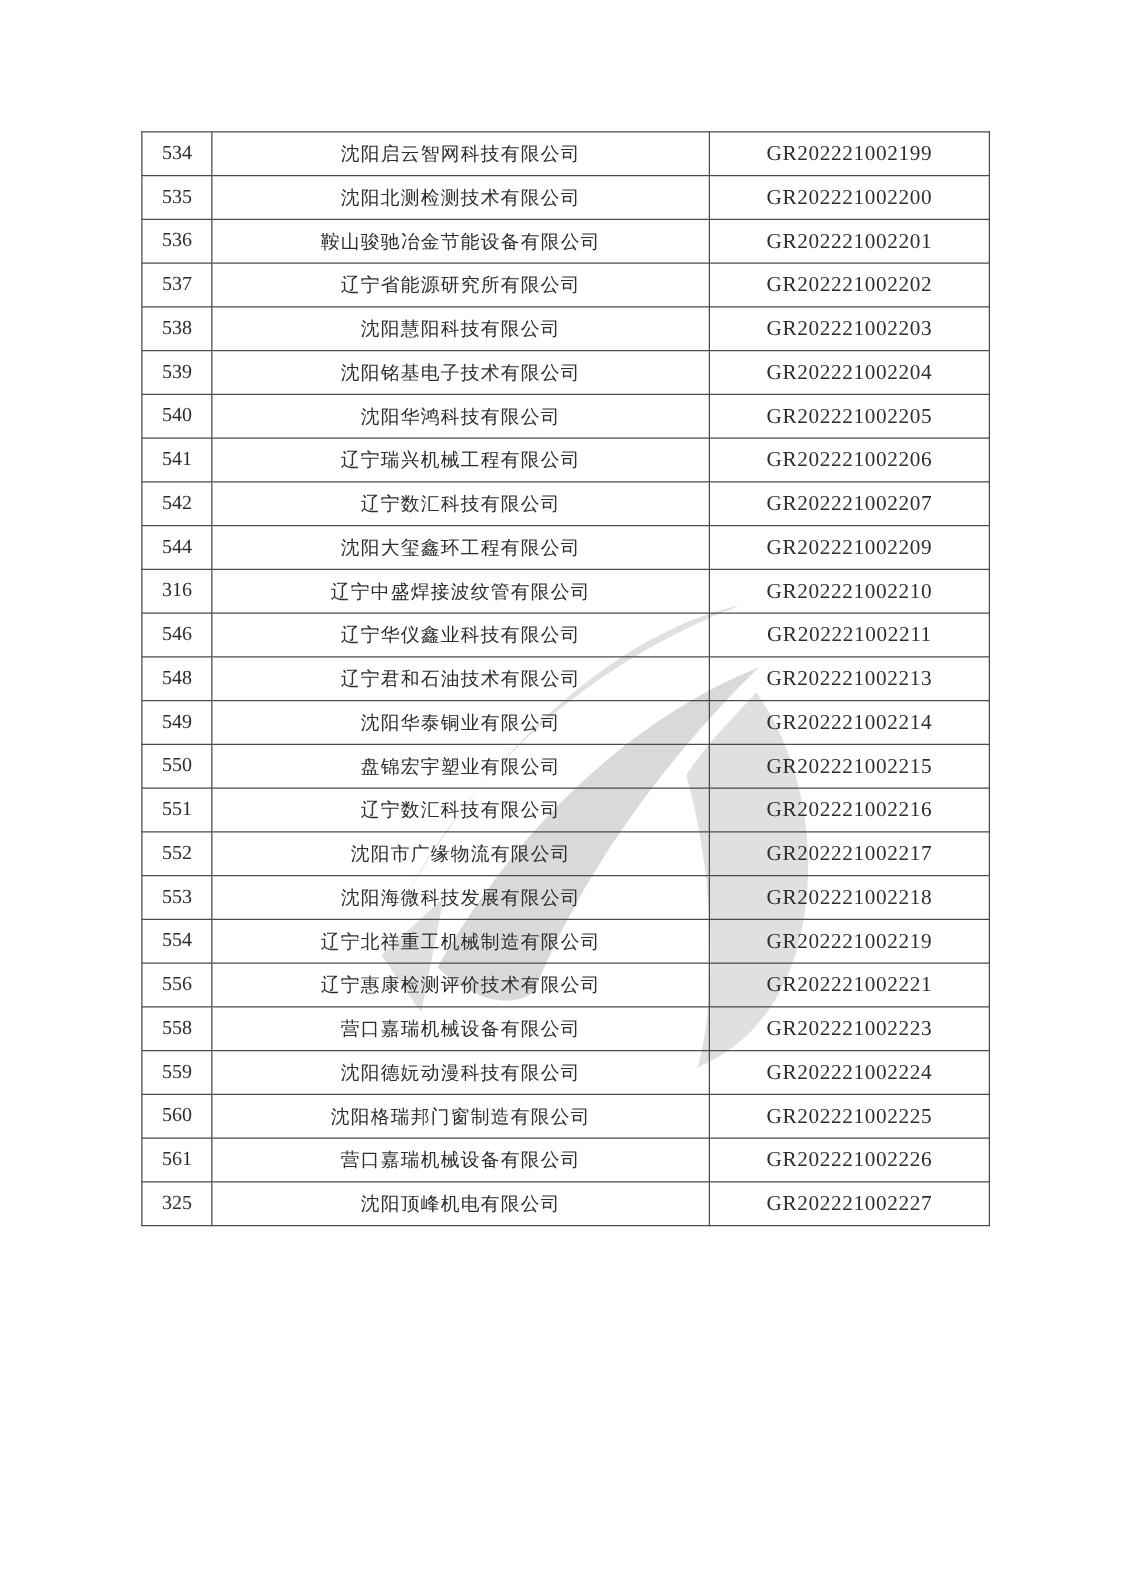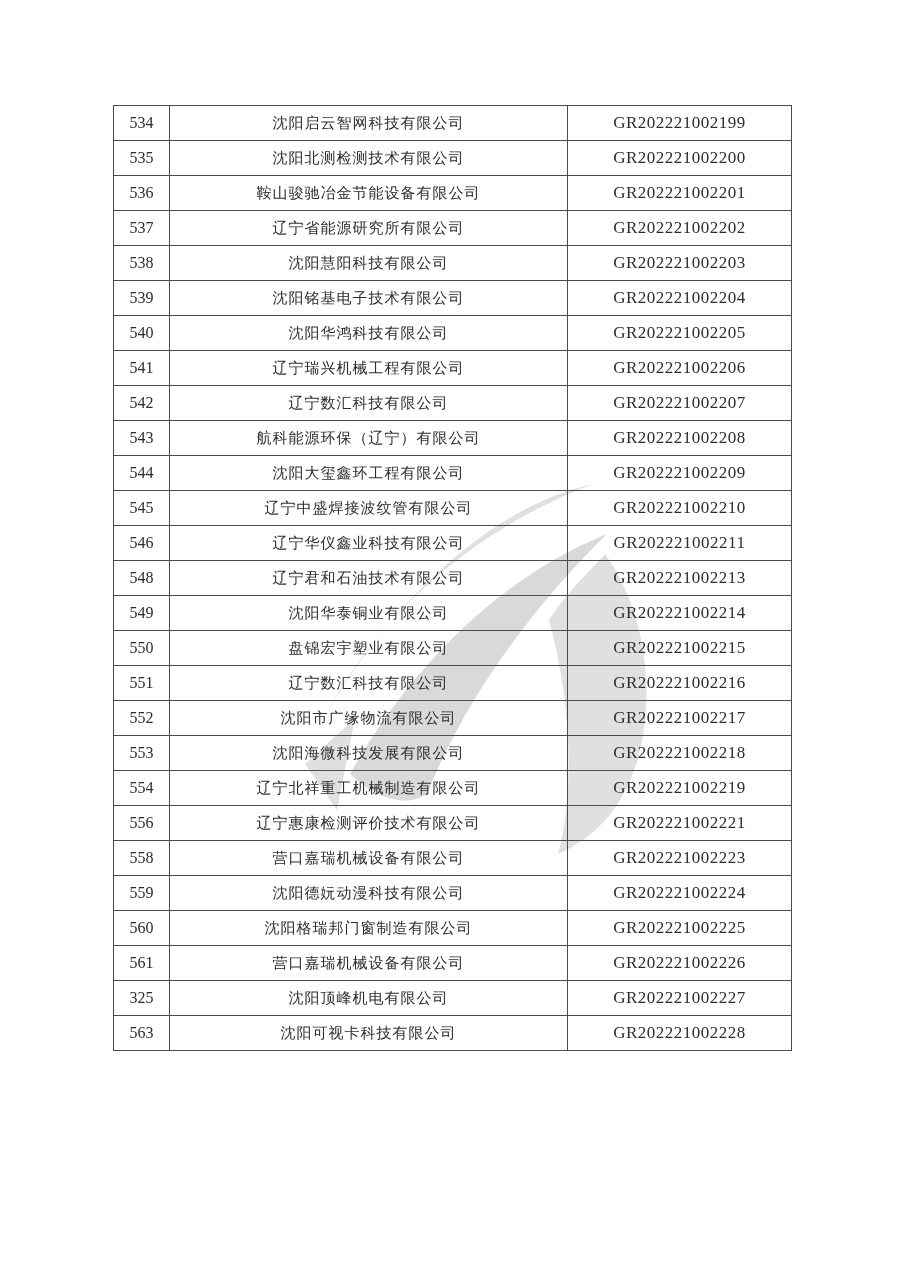--- a/index.html
+++ b/index.html
@@ -98,34 +98,29 @@
           <td class="c-name">辽宁瑞兴机械工程有限公司</td>
           <td class="c-code">GR202221002206</td>
         </tr>
 
         <tr>
           <td class="c-no">542</td>
           <td class="c-name">辽宁数汇科技有限公司</td>
           <td class="c-code">GR202221002207</td>
         </tr>
 
-        <tr>
-          <td class="c-no">543</td>
-          <td class="c-name">航科能源环保（辽宁）有限公司</td>
-          <td class="c-code">GR202221002208</td>
-        </tr>
 
         <tr>
           <td class="c-no">544</td>
           <td class="c-name">沈阳大玺鑫环工程有限公司</td>
           <td class="c-code">GR202221002209</td>
         </tr>
 
         <tr>
-          <td class="c-no">545</td>
+          <td class="c-no">316</td>
           <td class="c-name">辽宁中盛焊接波纹管有限公司</td>
           <td class="c-code">GR202221002210</td>
         </tr>
 
         <tr>
           <td class="c-no">546</td>
           <td class="c-name">辽宁华仪鑫业科技有限公司</td>
           <td class="c-code">GR202221002211</td>
         </tr>
 
@@ -203,21 +198,16 @@
           <td class="c-name">营口嘉瑞机械设备有限公司</td>
           <td class="c-code">GR202221002226</td>
         </tr>
 
         <tr>
           <td class="c-no">325</td>
           <td class="c-name">沈阳顶峰机电有限公司</td>
           <td class="c-code">GR202221002227</td>
         </tr>
 
-        <tr>
-          <td class="c-no">563</td>
-          <td class="c-name">沈阳可视卡科技有限公司</td>
-          <td class="c-code">GR202221002228</td>
-        </tr>
       </tbody>
   </table>
 
 </div>
 
 </body></html>

